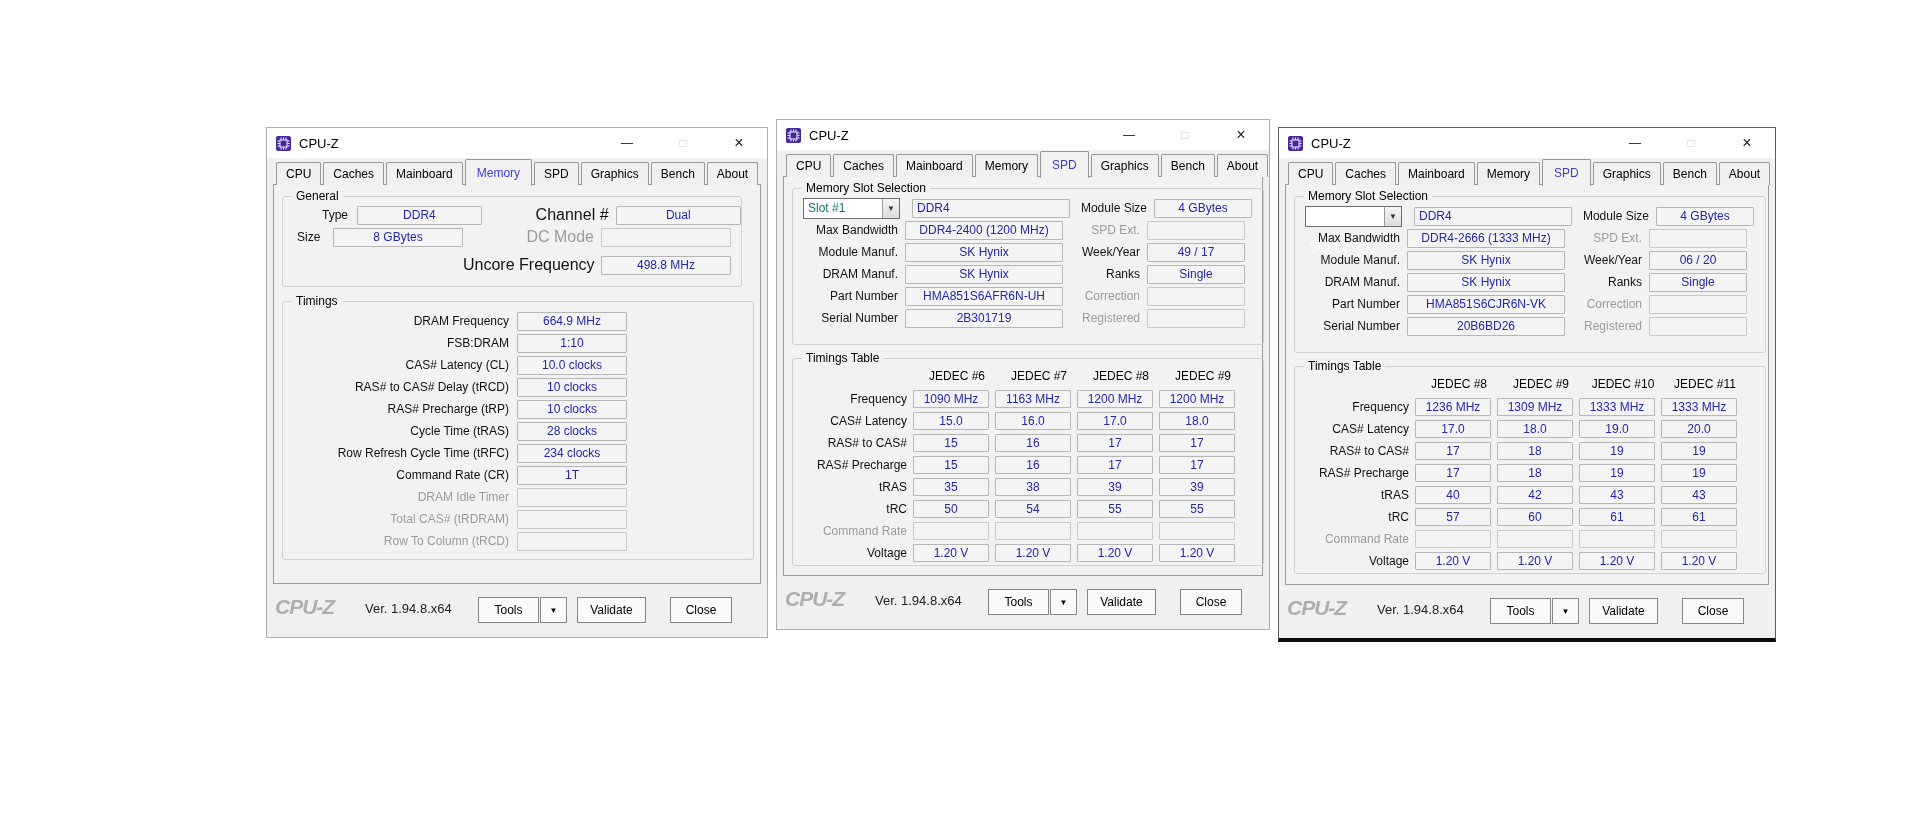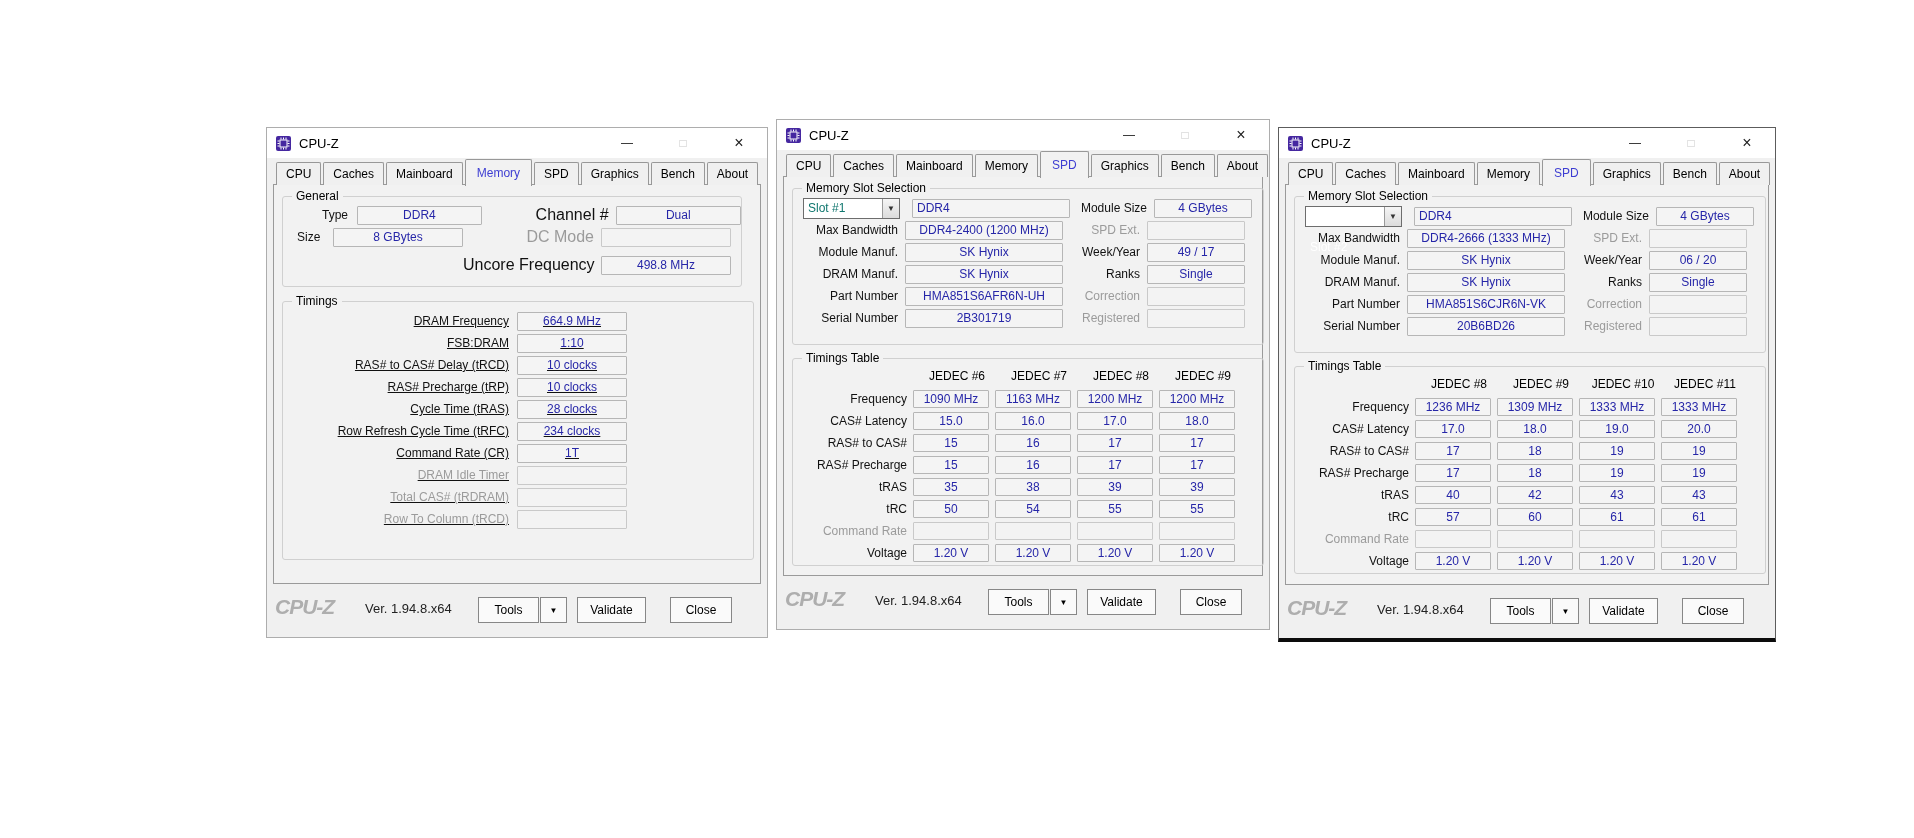--- a/index.html
+++ b/index.html
@@ -45,21 +45,21 @@
   .g-general { left:8px; top:11px; width:460px; height:91px; }
   .grow { display:flex; align-items:center; height:22px; margin-left:6px; }
   .grow:first-of-type { margin-top:7px;margin-left:31px; }
   .gl  { width:44px; font-size:12px; padding-left:8px; }
   .gv  { width:130px; }
   .grl { width:138px; text-align:right; padding-right:7px; font-size:16px; white-space:nowrap; }
   .grv { width:130px; }
   .urow { margin-top:6px; }
   .gspacer { width:174px; }
 
-  .g-timings { left:8px; top:116px; width:472px; height:259px;text-decoration:underline; }
+  .g-timings { left:8px; top:116px; width:472px; height:259px; }
   .tbody { padding-top:8px; }
   .trow { display:flex; align-items:center; height:22px; margin-left:6px; }
   .tlabel { width:228px; text-align:right; padding-right:8px; font-size:12px; white-space:nowrap; }
   .tval { width:110px; }
 
   
   .g-slot { left:8px; top:11px; width:472px; height:157px; }
   .slotrows { display:block; }
   .srow { display:flex; align-items:center; height:22px; margin-left:10px; }
   .row1 { margin-top:8px; }
@@ -154,20 +154,24 @@
             <div class="trow">
               <span class="tlabel">DRAM Frequency</span>
               <span class="vbox tval">664.9 MHz</span>
             </div>
 
             <div class="trow">
               <span class="tlabel">FSB:DRAM</span>
               <span class="vbox tval">1:10</span>
             </div>
 
+            <div class="trow">
+              <span class="tlabel">CAS# Latency (CL)</span>
+              <span class="vbox tval">10.0 clocks</span>
+            </div>
 
             <div class="trow">
               <span class="tlabel">RAS# to CAS# Delay (tRCD)</span>
               <span class="vbox tval">10 clocks</span>
             </div>
 
             <div class="trow">
               <span class="tlabel">RAS# Precharge (tRP)</span>
               <span class="vbox tval">10 clocks</span>
             </div>

